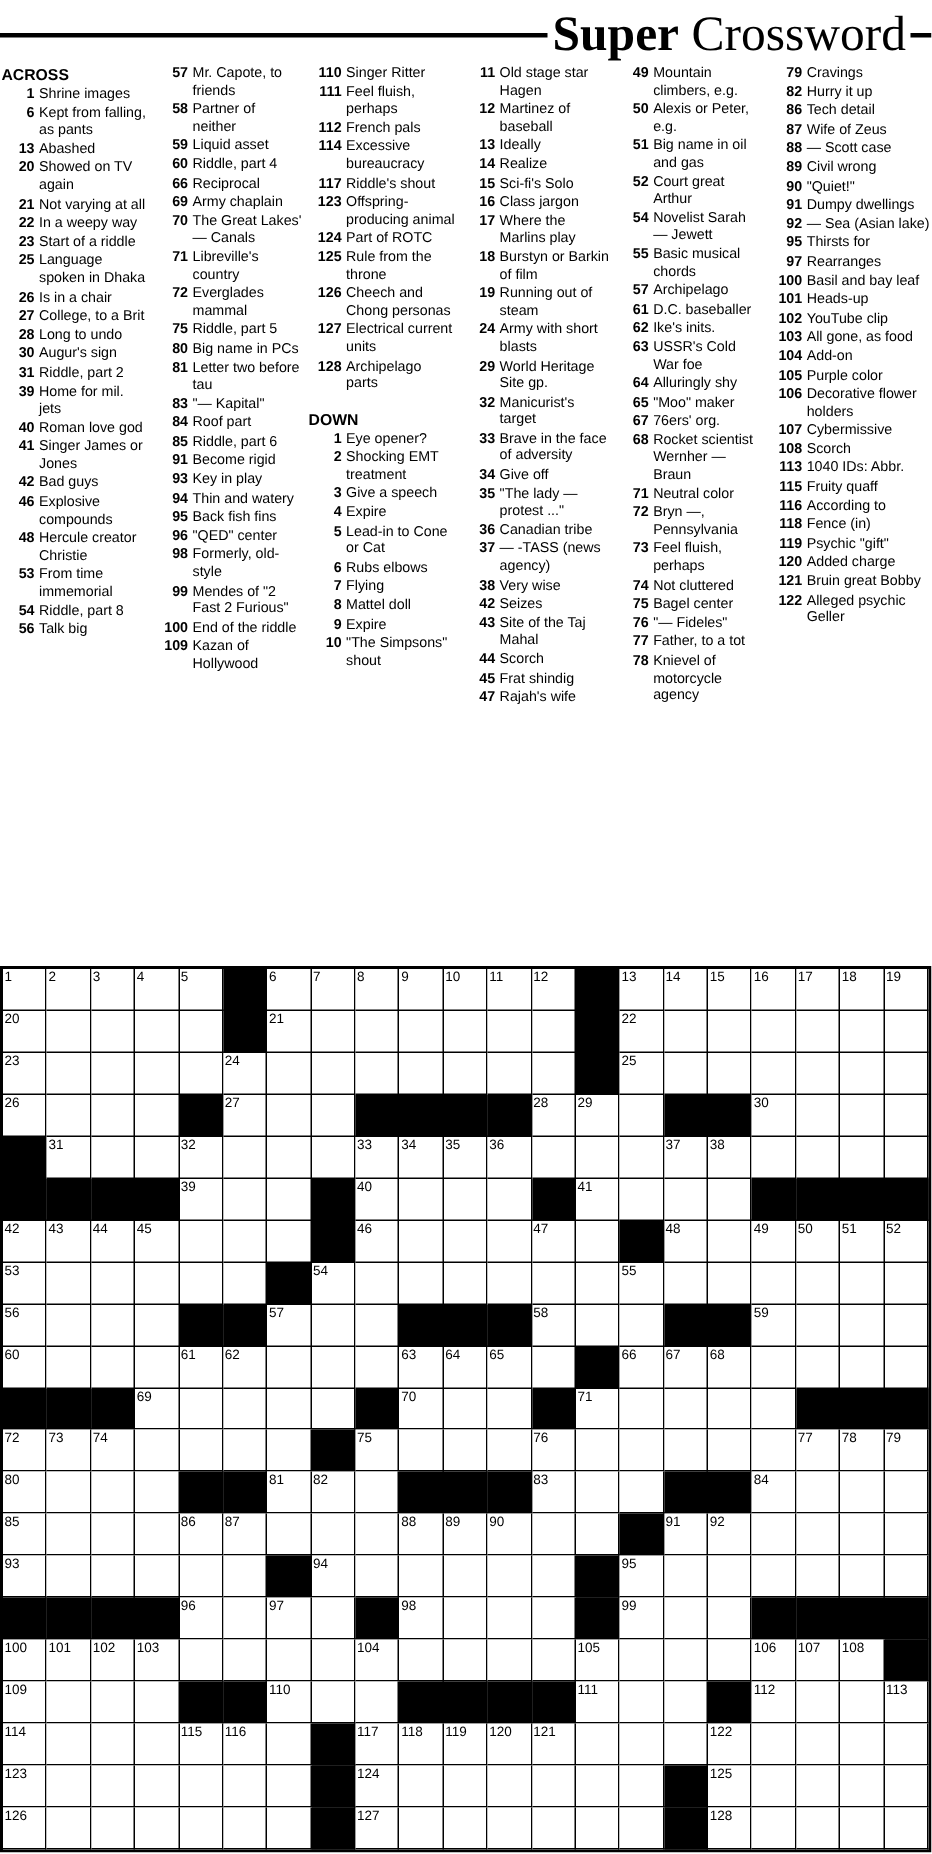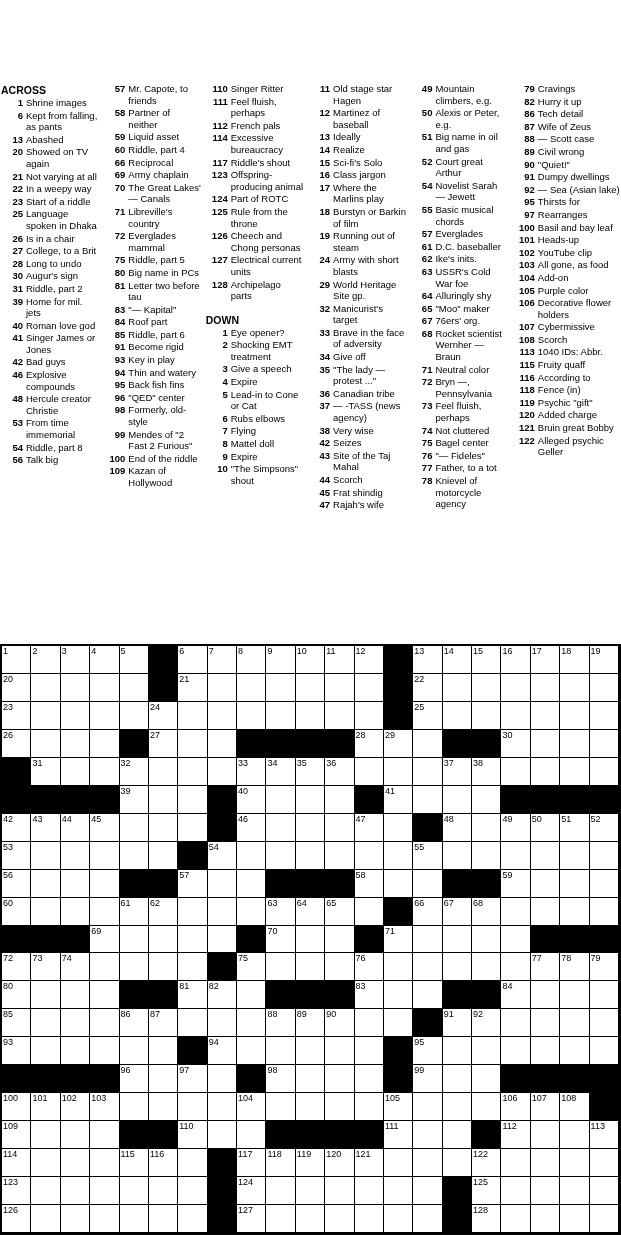--- a/index.html
+++ b/index.html
@@ -7,37 +7,42 @@
   
   .header{display:flex;align-items:flex-start;height:40px;margin-bottom:2px;}
   .title-area{flex:1;display:flex;align-items:center;padding-top:6px;}
   .rule-left{flex:1;height:3px;background:#000;}
   .rule-right{width:14px;height:3px;background:#000;}
   .title{font-family:"Liberation Serif",serif;font-size:33px;line-height:34px;white-space:nowrap;padding:0 3px;}
   .title .t-bold{font-weight:bold;}
   .theme{width:128px;font-weight:bold;font-size:13px;line-height:15px;padding-top:1px;letter-spacing:0px;}
   
   .clues{display:flex;gap:4px;height:601px;overflow:hidden;padding:1px 0 0 1px;box-sizing:border-box;}
-  .clue-col{flex:1;min-width:0;margin-top:40px;}
+  .clue-col{flex:1;min-width:0;}
   .clue-col:last-child{flex:1.10;}
   .clue-header{font-weight:bold;font-size:10.5px;line-height:12px;margin:1px 0 1px 0;}
   .clue-gap{height:10px;}
   .clue{position:relative;padding-left:25px;font-size:9.5px;line-height:11.6px;margin-bottom:1px;}
   .clue-num{position:absolute;left:0;top:0;width:22px;text-align:right;font-weight:bold;}
   
   .grid{display:grid;grid-template-columns:repeat(21,1fr);grid-template-rows:repeat(21,1fr);
         width:621px;height:591px;border:2px solid #000;box-sizing:border-box;margin-top:1px;}
   .cell{border-right:1px solid #000;border-bottom:1px solid #000;position:relative;background:#fff;}
   .cell.black{background:#000;}
   .cellnum{position:absolute;top:0px;left:1px;font-size:9px;line-height:10px;}
 </style>
 </head>
 <body>
 
 <div class="header">
+  <div class="title-area">
+    <div class="rule-left"></div>
+    <div class="title"><span class="t-bold">Super</span> <span>Crossword</span></div>
+    <div class="rule-right"></div>
+  </div>
 </div>
 
 <div class="clues">
     <div class="clue-col">
       <div class="clue-header">ACROSS</div>
       <div class="clue"><span class="clue-num">1</span><span class="clue-text">Shrine images</span></div>
       <div class="clue"><span class="clue-num">6</span><span class="clue-text">Kept from falling, as pants</span></div>
       <div class="clue"><span class="clue-num">13</span><span class="clue-text">Abashed</span></div>
       <div class="clue"><span class="clue-num">20</span><span class="clue-text">Showed on TV again</span></div>
       <div class="clue"><span class="clue-num">21</span><span class="clue-text">Not varying at all</span></div>
@@ -135,21 +140,21 @@
       <div class="clue"><span class="clue-num">45</span><span class="clue-text">Frat shindig</span></div>
       <div class="clue"><span class="clue-num">47</span><span class="clue-text">Rajah's wife</span></div>
     </div>
     <div class="clue-col">
       <div class="clue"><span class="clue-num">49</span><span class="clue-text">Mountain climbers, e.g.</span></div>
       <div class="clue"><span class="clue-num">50</span><span class="clue-text">Alexis or Peter, e.g.</span></div>
       <div class="clue"><span class="clue-num">51</span><span class="clue-text">Big name in oil and gas</span></div>
       <div class="clue"><span class="clue-num">52</span><span class="clue-text">Court great Arthur</span></div>
       <div class="clue"><span class="clue-num">54</span><span class="clue-text">Novelist Sarah — Jewett</span></div>
       <div class="clue"><span class="clue-num">55</span><span class="clue-text">Basic musical chords</span></div>
-      <div class="clue"><span class="clue-num">57</span><span class="clue-text">Everglades</span></div>
+      <div class="clue"><span class="clue-num">57</span><span class="clue-text">Archipelago</span></div>
       <div class="clue"><span class="clue-num">61</span><span class="clue-text">D.C. baseballer</span></div>
       <div class="clue"><span class="clue-num">62</span><span class="clue-text">Ike's inits.</span></div>
       <div class="clue"><span class="clue-num">63</span><span class="clue-text">USSR's Cold War foe</span></div>
       <div class="clue"><span class="clue-num">64</span><span class="clue-text">Alluringly shy</span></div>
       <div class="clue"><span class="clue-num">65</span><span class="clue-text">"Moo" maker</span></div>
       <div class="clue"><span class="clue-num">67</span><span class="clue-text">76ers' org.</span></div>
       <div class="clue"><span class="clue-num">68</span><span class="clue-text">Rocket scientist Wernher — Braun</span></div>
       <div class="clue"><span class="clue-num">71</span><span class="clue-text">Neutral color</span></div>
       <div class="clue"><span class="clue-num">72</span><span class="clue-text">Bryn —, Pennsylvania</span></div>
       <div class="clue"><span class="clue-num">73</span><span class="clue-text">Feel fluish, perhaps</span></div>

